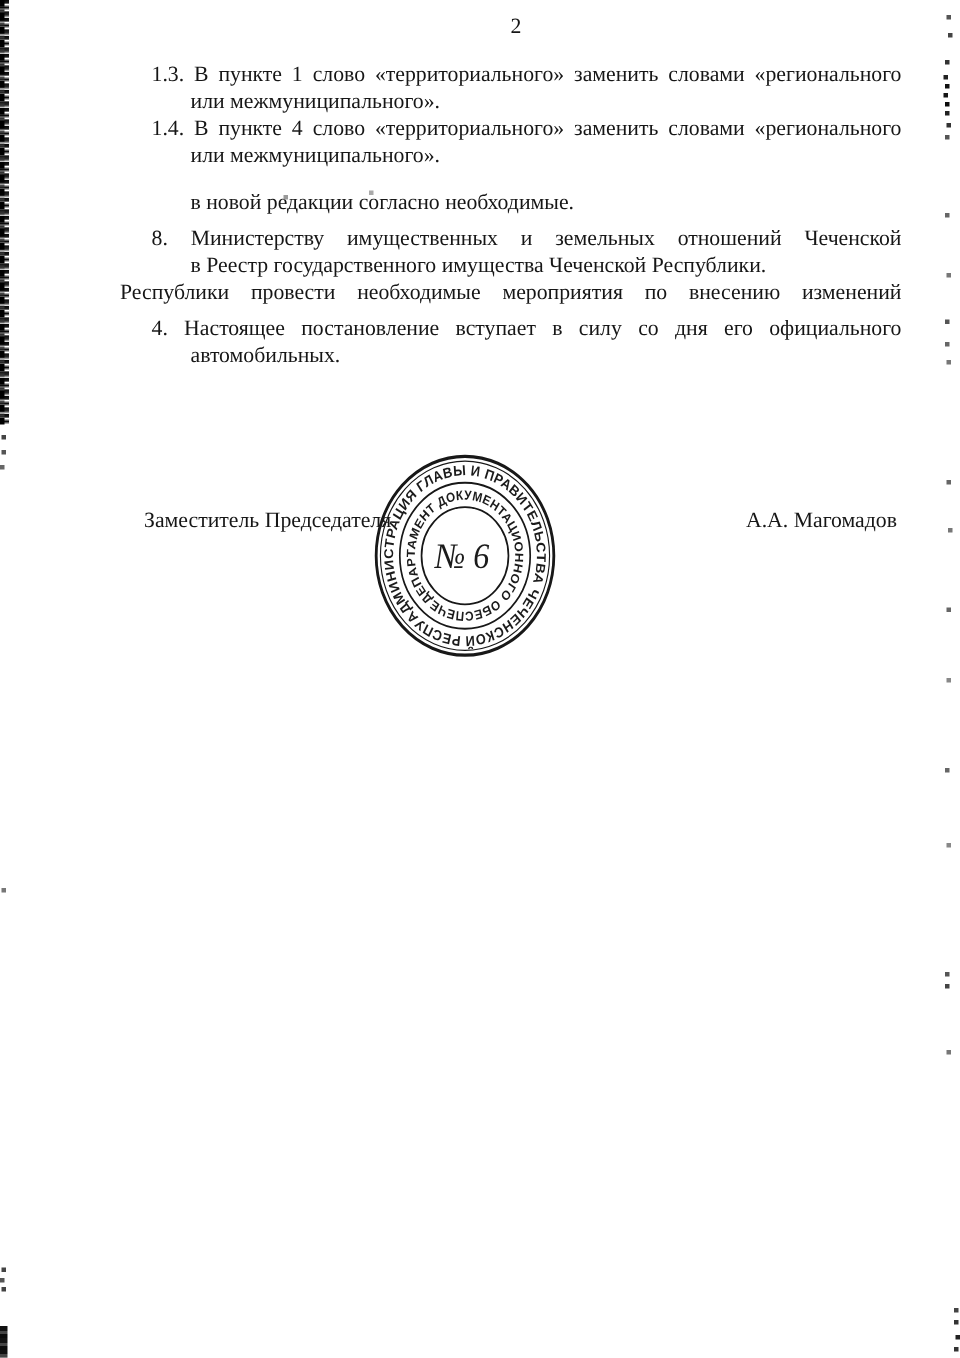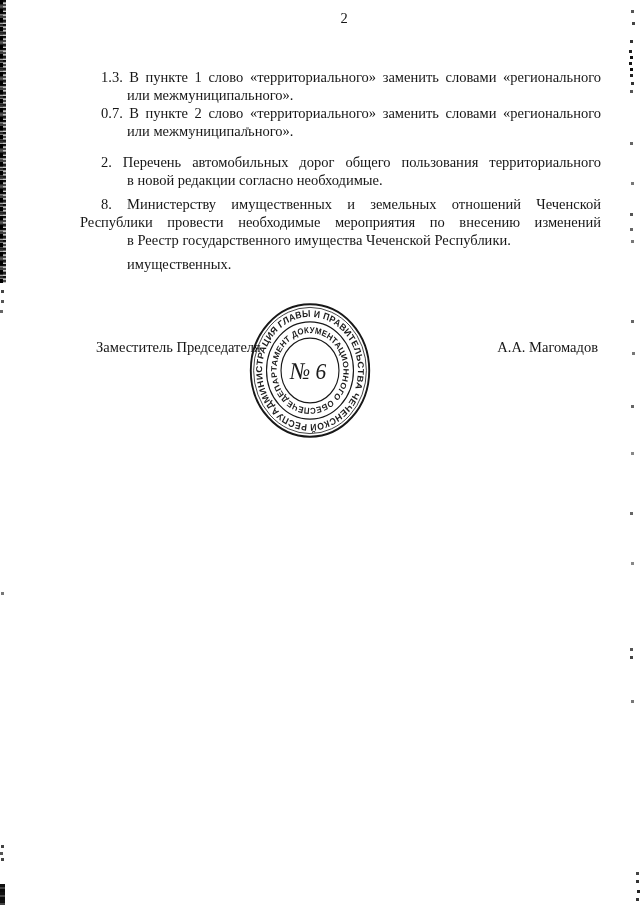--- a/index.html
+++ b/index.html
@@ -15,21 +15,21 @@
 
   .page-number {
     position: absolute;
     top: 10px; left: 80px; width: 528px;
     text-align: center;
     font-size: 14.5px;
   }
 
   .doc-body {
     position: absolute;
-    top: 68px; left: 80px; width: 521px;
+    top: 41px; left: 80px; width: 521px;
   }
   .para { margin: 0; padding: 0; }
   .para + .para { margin-top: 0; }
   .para.gap-lg { margin-top: 13px; }
   .para.gap-sm { margin-top: 6px; }
   .line {
     height: 18px; line-height: 18px;
     font-size: 14.5px;
     text-align: justify;
     text-align-last: justify;
@@ -113,37 +113,37 @@
   <div class="page-number">2</div>
 
   <div class="doc-body">
 
     <p class="para">
       <span class="line first" style="display:block">1.3. В пункте 1 слово «территориального» заменить словами «регионального</span>
       <span class="line last" style="display:block">или межмуниципального».</span>
     </p>
 
     <p class="para">
-      <span class="line first" style="display:block">0.7. В пункте 2 слово «территориального» заменить словами «регионального</span>
+      <span class="line first" style="display:block">1.4. В пункте 4 слово «территориального» заменить словами «регионального</span>
       <span class="line last" style="display:block">или межмуниципального».</span>
     </p>
 
     <p class="para gap-lg">
-      <span class="line first" style="display:block">2. Перечень автомобильных дорог общего пользования территориального</span>
       <span class="line last" style="display:block">в новой редакции согласно необходимые.</span>
     </p>
 
     <p class="para gap-sm">
       <span class="line first" style="display:block">8. Министерству имущественных и земельных отношений Чеченской</span>
+      <span class="line last" style="display:block">в Реестр государственного имущества Чеченской Республики.</span>
       <span class="line" style="display:block">Республики провести необходимые мероприятия по внесению изменений</span>
-      <span class="line last" style="display:block">в Реестр государственного имущества Чеченской Республики.</span>
     </p>
 
     <p class="para gap-sm">
-      <span class="line last" style="display:block">имущественных.</span>
+      <span class="line first" style="display:block">4. Настоящее постановление вступает в силу со дня его официального</span>
+      <span class="line last" style="display:block">автомобильных.</span>
     </p>
 
   </div>
 
   <div class="signature-row">
     <span class="sig-title">Заместитель Председателя</span>
     <span class="sig-name">А.А. Магомадов</span>
   </div>
 
   <svg class="stamp" viewBox="0 0 200 200" preserveAspectRatio="none" aria-hidden="true">

